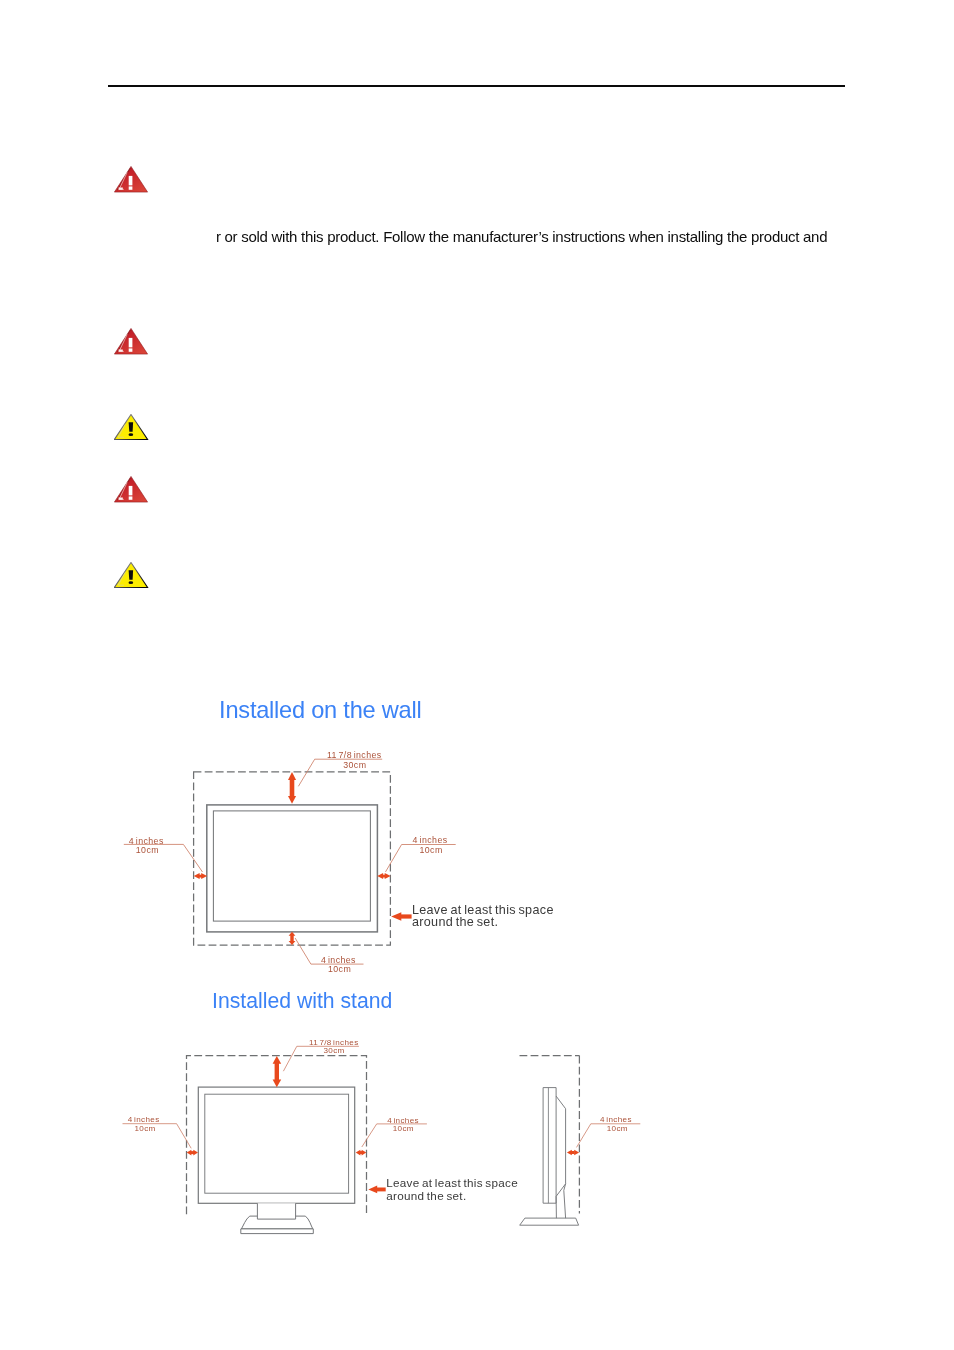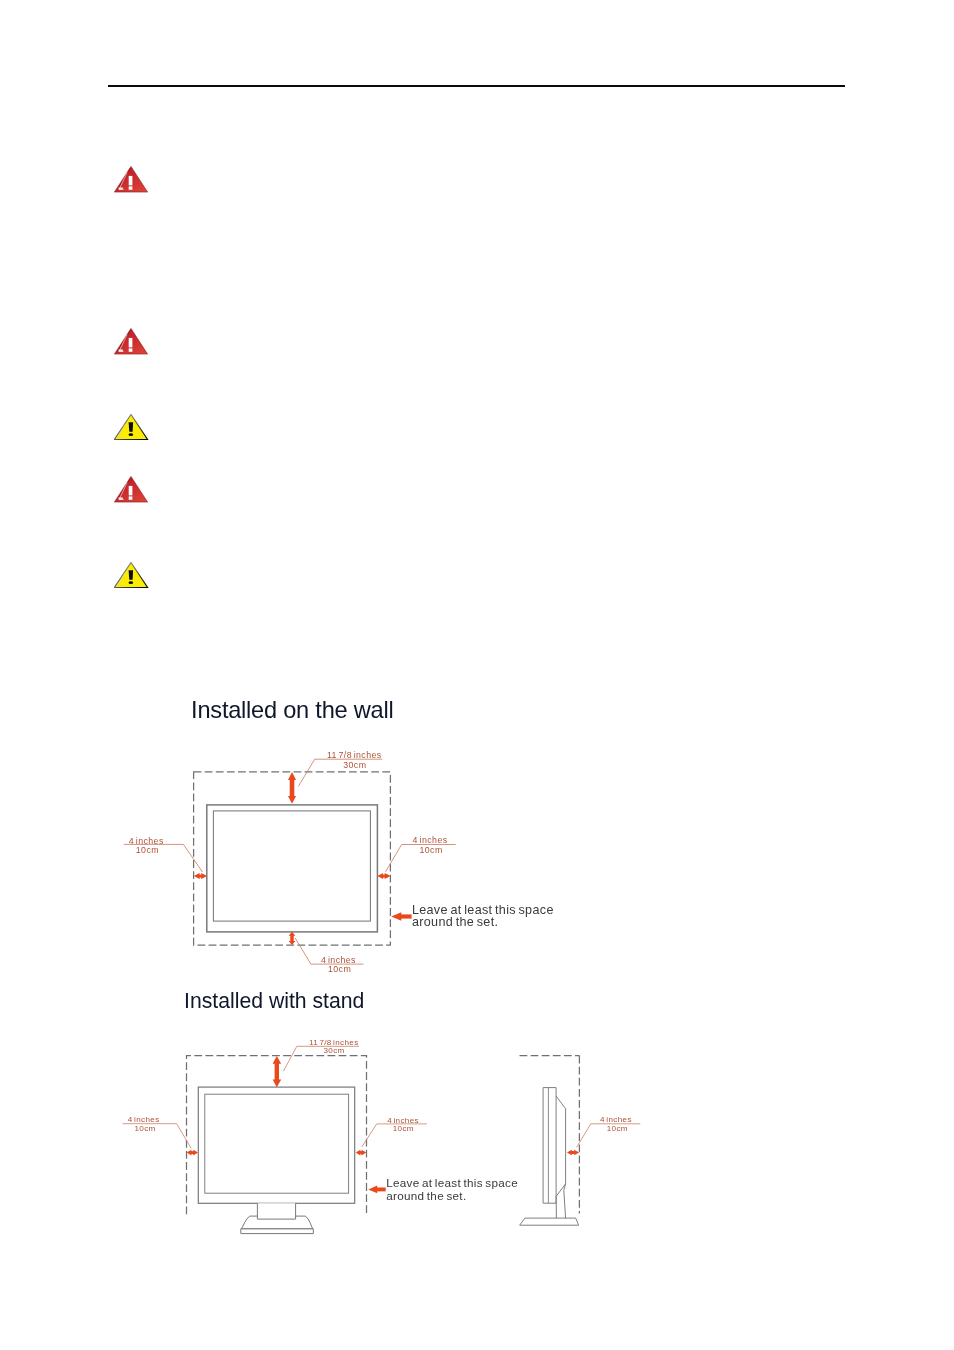--- a/index.html
+++ b/index.html
@@ -5,37 +5,38 @@
 <style>
   html,body{margin:0;padding:0;background:#ffffff;}
   body{width:954px;height:1350px;position:relative;overflow:hidden;
        font-family:"Liberation Sans",sans-serif;color:#000;}
   .page{position:absolute;left:0;top:0;width:954px;height:1350px;background:#fff;}
   .hrule{position:absolute;left:108px;top:85.4px;width:737px;height:1.6px;
          background:#0a0a0a;}
   .bodytext{position:absolute;left:215.9px;top:229.3px;font-size:15px;letter-spacing:-0.27px;
             line-height:16px;color:#0d0d0d;white-space:nowrap;}
   .warnicon{position:absolute;}
-  .dgtitle{position:absolute;color:#0f172a;white-space:nowrap;}
+  .dgtitle{position:absolute;color:#3b82f6;white-space:nowrap;margin-left:28px;}
   .dgtitle1{font-size:23.6px;letter-spacing:-0.23px;}
   .dgtitle2{font-size:21.2px;letter-spacing:0;text-align:right;}
   .dgsvg{position:absolute;display:block;overflow:visible;}
   svg{display:block;}
   .lbl{font-family:"Liberation Sans",sans-serif;font-size:8.8px;fill:#ab5239;letter-spacing:0.42px;word-spacing:-1.2px;}
   .lbl2{font-family:"Liberation Sans",sans-serif;font-size:8.1px;fill:#ab5239;letter-spacing:0.35px;word-spacing:-1.2px;}
   .note{font-family:"Liberation Sans",sans-serif;font-size:12.6px;fill:#3a3a3a;letter-spacing:0.32px;word-spacing:-1.2px;}
   .note2{font-family:"Liberation Sans",sans-serif;font-size:11.7px;fill:#3a3a3a;letter-spacing:0.3px;word-spacing:-1.1px;}
 </style>
 </head>
 <body>
 
 <div class="page">
 
   <div class="hrule"></div>
 
+  <div class="bodytext">r or sold with this product. Follow the manufacturer’s instructions when installing the product and</div>
 
   <svg class="warnicon" style="left:114px;top:166px;width:35px;height:27px" viewBox="0 0 35 27">
     <defs>
       <linearGradient id="rg1" x1="0.15" y1="0.05" x2="0.85" y2="1">
         <stop offset="0" stop-color="#9e1a20"></stop>
         <stop offset="0.28" stop-color="#c5212a"></stop>
         <stop offset="1" stop-color="#da4438"></stop>
       </linearGradient>
     </defs>
     <path d="M17.0 0.4 L33.6 26.1 L0.4 26.1 Z" fill="url(#rg1)"></path>

